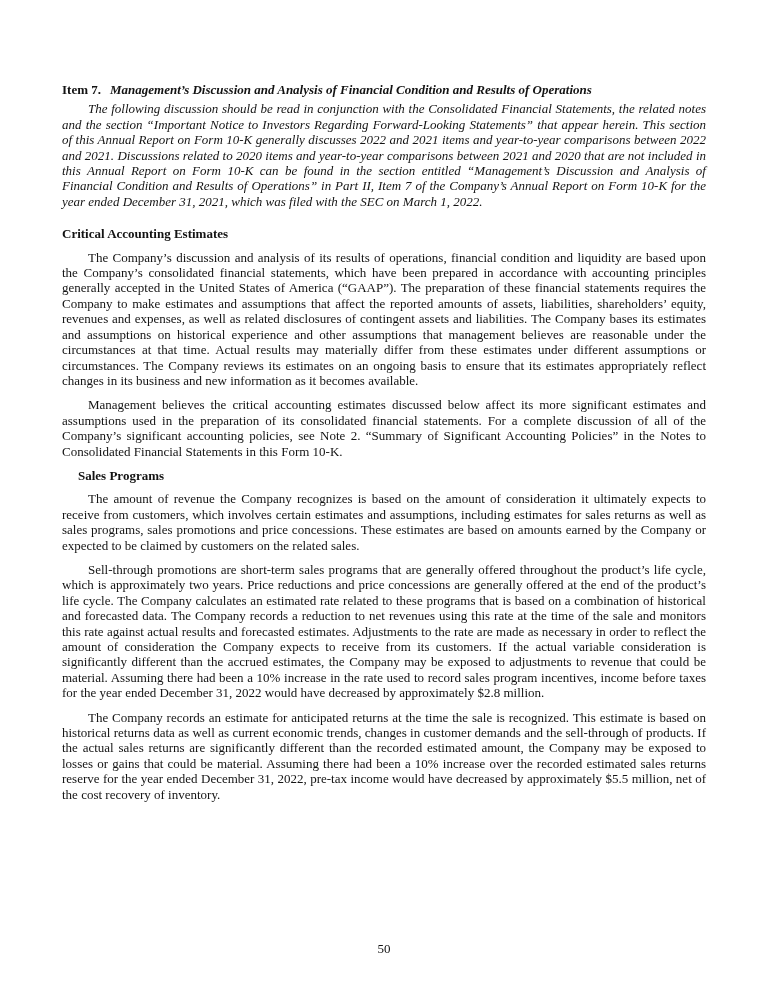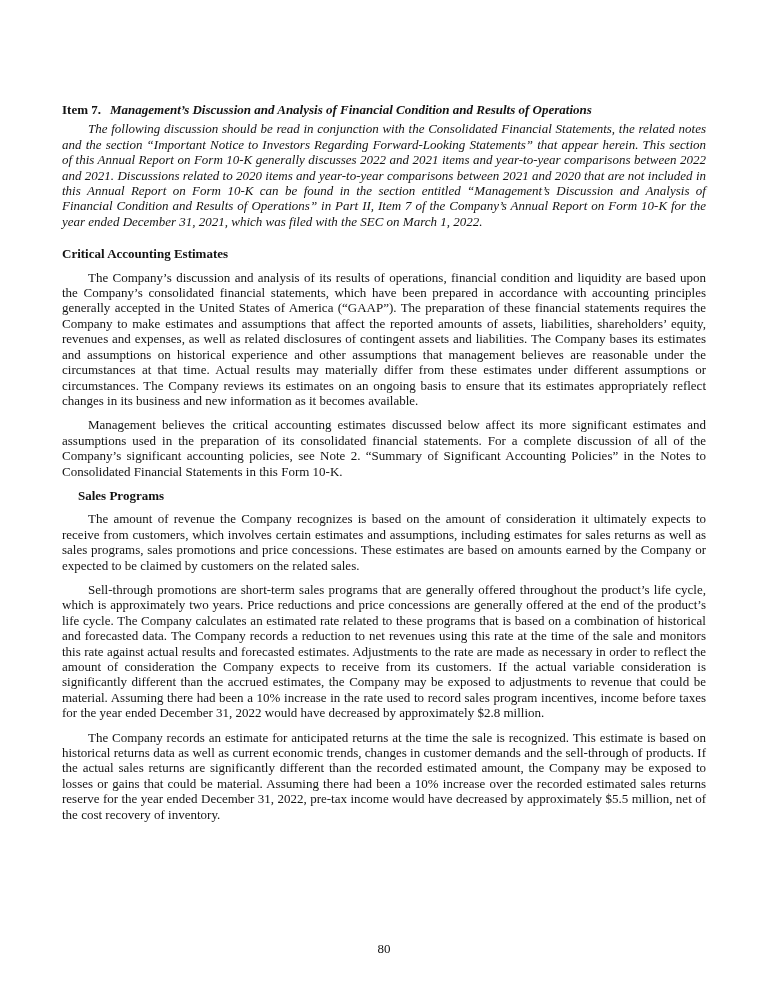--- a/index.html
+++ b/index.html
@@ -16,21 +16,20 @@
     color: #131313;
     overflow: hidden;
   }
   .content {
     position: absolute;
     left: 62px;
     top: 82px;
     width: 644px;
     font-size: 13px;
     line-height: 15.4px;
-    margin-top: 20px;
   }
   .item-heading {
     margin: 0 0 4px 0;
     font-size: 13px;
     line-height: 15.4px;
     font-weight: bold;
   }
   .item-label {
     font-weight: bold;
     font-style: normal;
@@ -89,14 +88,14 @@
     <h4 class="sub-heading">Sales Programs</h4>
 
     <p class="body-para">The amount of revenue the Company recognizes is based on the amount of consideration it ultimately expects to receive from customers, which involves certain estimates and assumptions, including estimates for sales returns as well as sales programs, sales promotions and price concessions. These estimates are based on amounts earned by the Company or expected to be claimed by customers on the related sales.</p>
 
     <p class="body-para">Sell-through promotions are short-term sales programs that are generally offered throughout the product’s life cycle, which is approximately two years. Price reductions and price concessions are generally offered at the end of the product’s life cycle. The Company calculates an estimated rate related to these programs that is based on a combination of historical and forecasted data. The Company records a reduction to net revenues using this rate at the time of the sale and monitors this rate against actual results and forecasted estimates. Adjustments to the rate are made as necessary in order to reflect the amount of consideration the Company expects to receive from its customers. If the actual variable consideration is significantly different than the accrued estimates, the Company may be exposed to adjustments to revenue that could be material. Assuming there had been a 10% increase in the rate used to record sales program incentives, income before taxes for the year ended December 31, 2022 would have decreased by approximately $2.8 million.</p>
 
     <p class="body-para">The Company records an estimate for anticipated returns at the time the sale is recognized. This estimate is based on historical returns data as well as current economic trends, changes in customer demands and the sell-through of products. If the actual sales returns are significantly different than the recorded estimated amount, the Company may be exposed to losses or gains that could be material. Assuming there had been a 10% increase over the recorded estimated sales returns reserve for the year ended December 31, 2022, pre-tax income would have decreased by approximately $5.5 million, net of the cost recovery of inventory.</p>
 
   </div>
 
-  <div class="page-footer">80</div>
+  <div class="page-footer">50</div>
 </div>
 
 </body></html>

